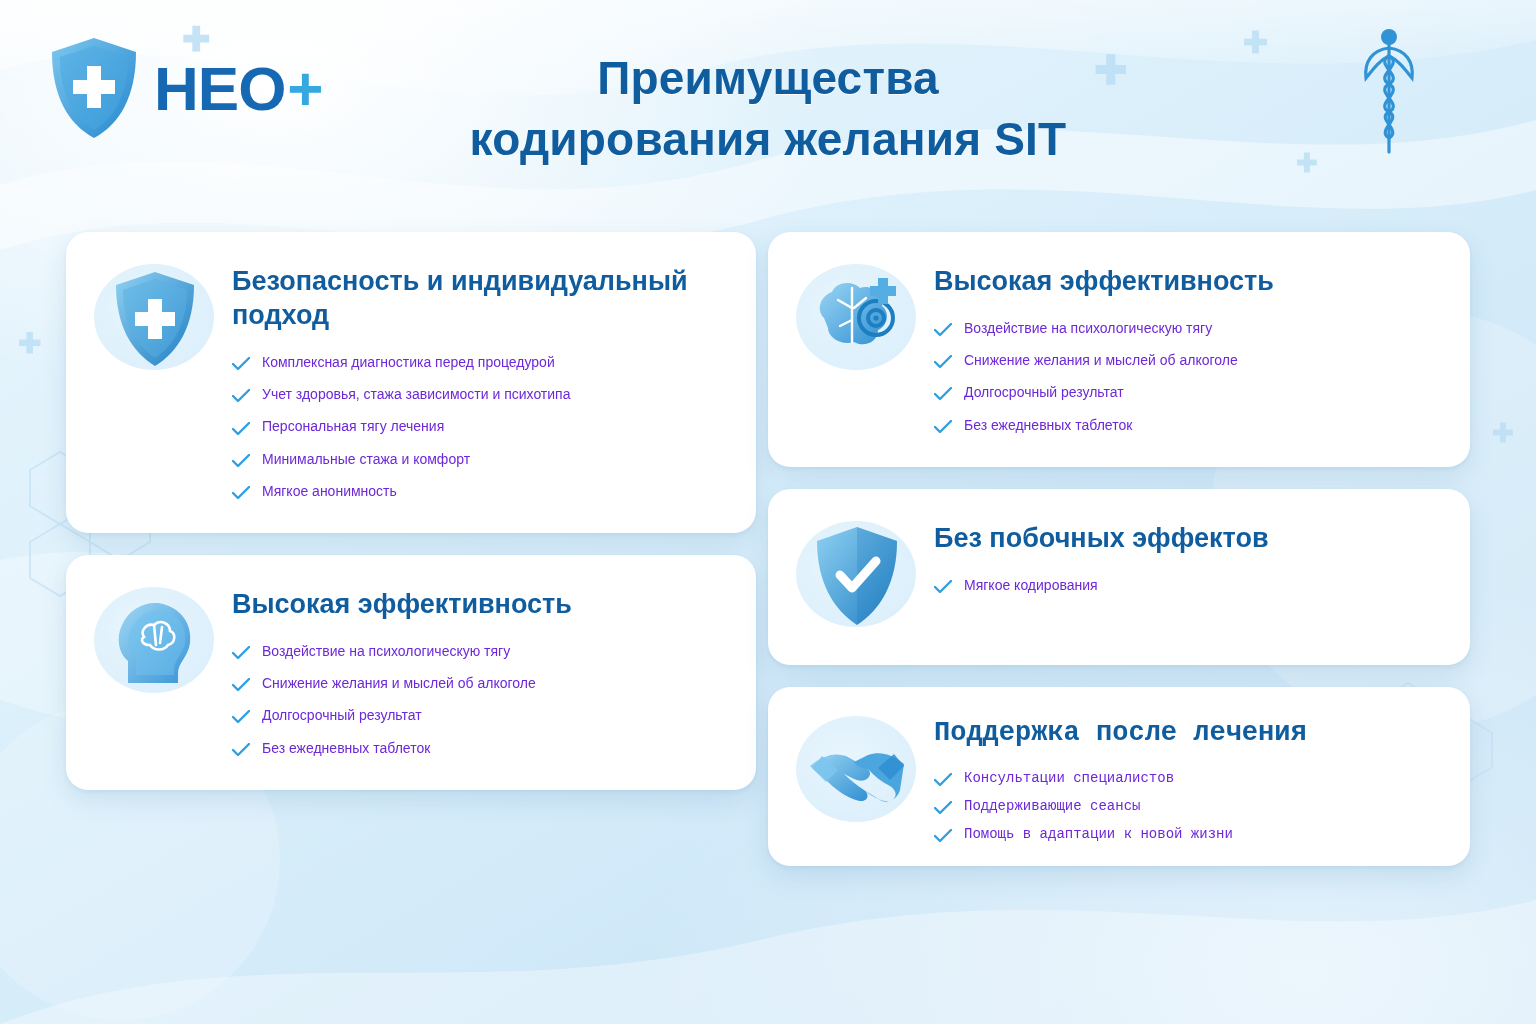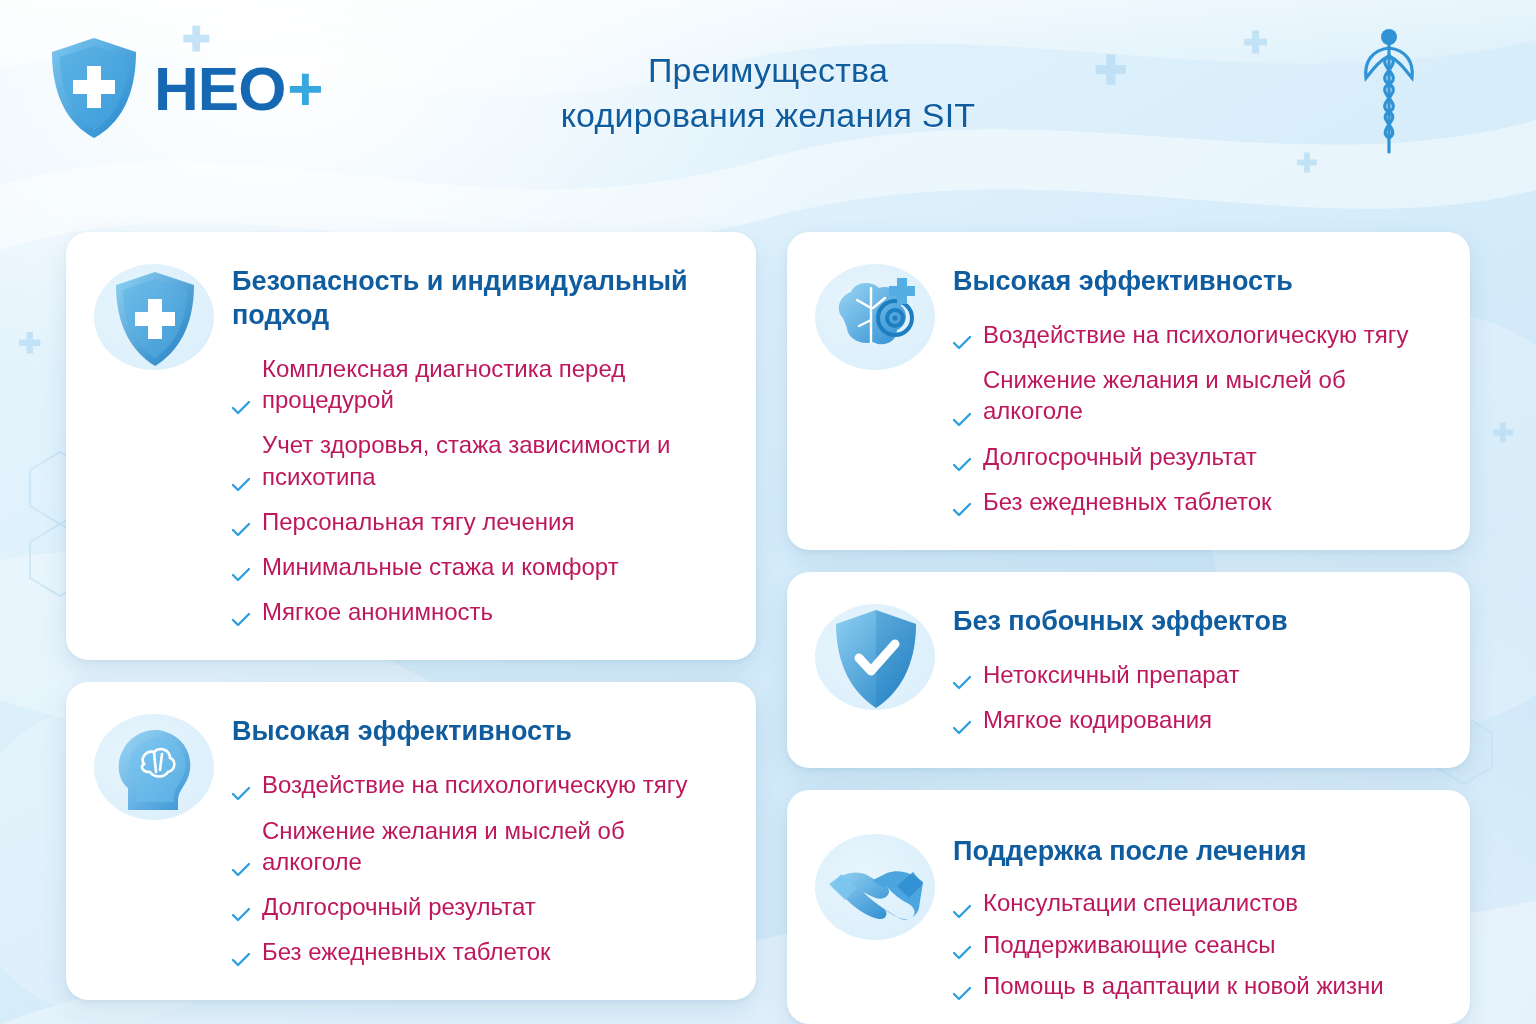--- a/index.html
+++ b/index.html
@@ -65,22 +65,22 @@
     font-size: 62px;
     margin-left: 2px;
   }
 
   .title {
     position: absolute;
     left: 0; right: 0;
     top: 48px;
     text-align: center;
     color: #0f5c9e;
-    font-size: 34px;
-    font-weight: 400;
+    font-size: 46px;
+    font-weight: 700;
     line-height: 1.32;
     letter-spacing: .2px;
     text-shadow: 0 1px 0 #ffffff;
   }
   .title .l2 { display: block; }
 
   .caduceus {
     position: absolute;
     right: 116px;
     top: 26px;
@@ -89,36 +89,36 @@
   }
 
   
   .columns {
     position: absolute;
     left: 66px;
     right: 66px;
     top: 232px;
     bottom: 22px;
     display: flex;
-    gap: 31px;
+    gap: 12px;
   }
   .col { display: flex; flex-direction: column; gap: 22px; }
   .col-left  { width: 690px; }
   .col-right { flex: 1; }
 
   .card {
     background: #ffffff;
     border-radius: 22px;
     box-shadow: 0 10px 26px rgba(38,108,162,.13), 0 2px 4px rgba(38,108,162,.07);
     padding: 24px 30px 26px 26px;
     position: relative;
     display: flex;
     gap: 14px;
   }
-  .card.pad-tight { padding-top: 36px; padding-bottom: 18px; }
+  .card.pad-tight { padding-top: 21px; padding-bottom: 18px; font-family: Liberation Mono, monospace; }
 
   .icon-wrap {
     flex: 0 0 auto;
     width: 126px;
     height: 126px;
     position: relative;
   }
   .icon-blob {
     position: absolute;
     left: 2px; top: 8px;
@@ -134,24 +134,24 @@
     color: #0f5c9e;
     font-size: 27px;
     font-weight: 700;
     line-height: 1.26;
     margin-bottom: 14px;
   }
 
   ul.bullets { list-style: none; }
   ul.bullets li {
     display: flex;
-    align-items: flex-end;
+    align-items: center;
     gap: 12px;
-    color: #be185d;
-    font-size: 24px;
+    color: #6d28d9;
+    font-size: 14px;
     line-height: 1.3;
     padding: 7px 0;
   }
   ul.bullets li .tick {
     flex: 0 0 auto;
     margin-top: 4px;
     width: 18px; height: 14px;
     color: #2f9fe0;
   }
   ul.bullets.dense li { padding: 5px 0; }
@@ -412,26 +412,20 @@
             <path d="M46 62 L58 75 L82 48" fill="none" stroke="#ffffff" stroke-width="9" stroke-linecap="round" stroke-linejoin="round"></path>
           </svg>
         </div>
         <div class="card-body">
           <div class="card-title">Без побочных эффектов</div>
           <ul class="bullets">
             <li>
               <svg class="tick" viewBox="0 0 18 14" aria-hidden="true">
                   <path d="M1 7 L6 12 L17 1" fill="none" stroke="currentColor" stroke-width="2.4" stroke-linecap="round" stroke-linejoin="round"></path>
                 </svg>
-              <span>Нетоксичный препарат</span>
-            </li>
-            <li>
-              <svg class="tick" viewBox="0 0 18 14" aria-hidden="true">
-                  <path d="M1 7 L6 12 L17 1" fill="none" stroke="currentColor" stroke-width="2.4" stroke-linecap="round" stroke-linejoin="round"></path>
-                </svg>
               <span>Мягкое кодирования</span>
             </li>
           </ul>
         </div>
       </div>
 
       <div class="card pad-tight">
         <div class="icon-wrap">
           <span class="icon-blob"></span>
           <svg viewBox="0 0 126 126" width="126" height="126" aria-hidden="true">

